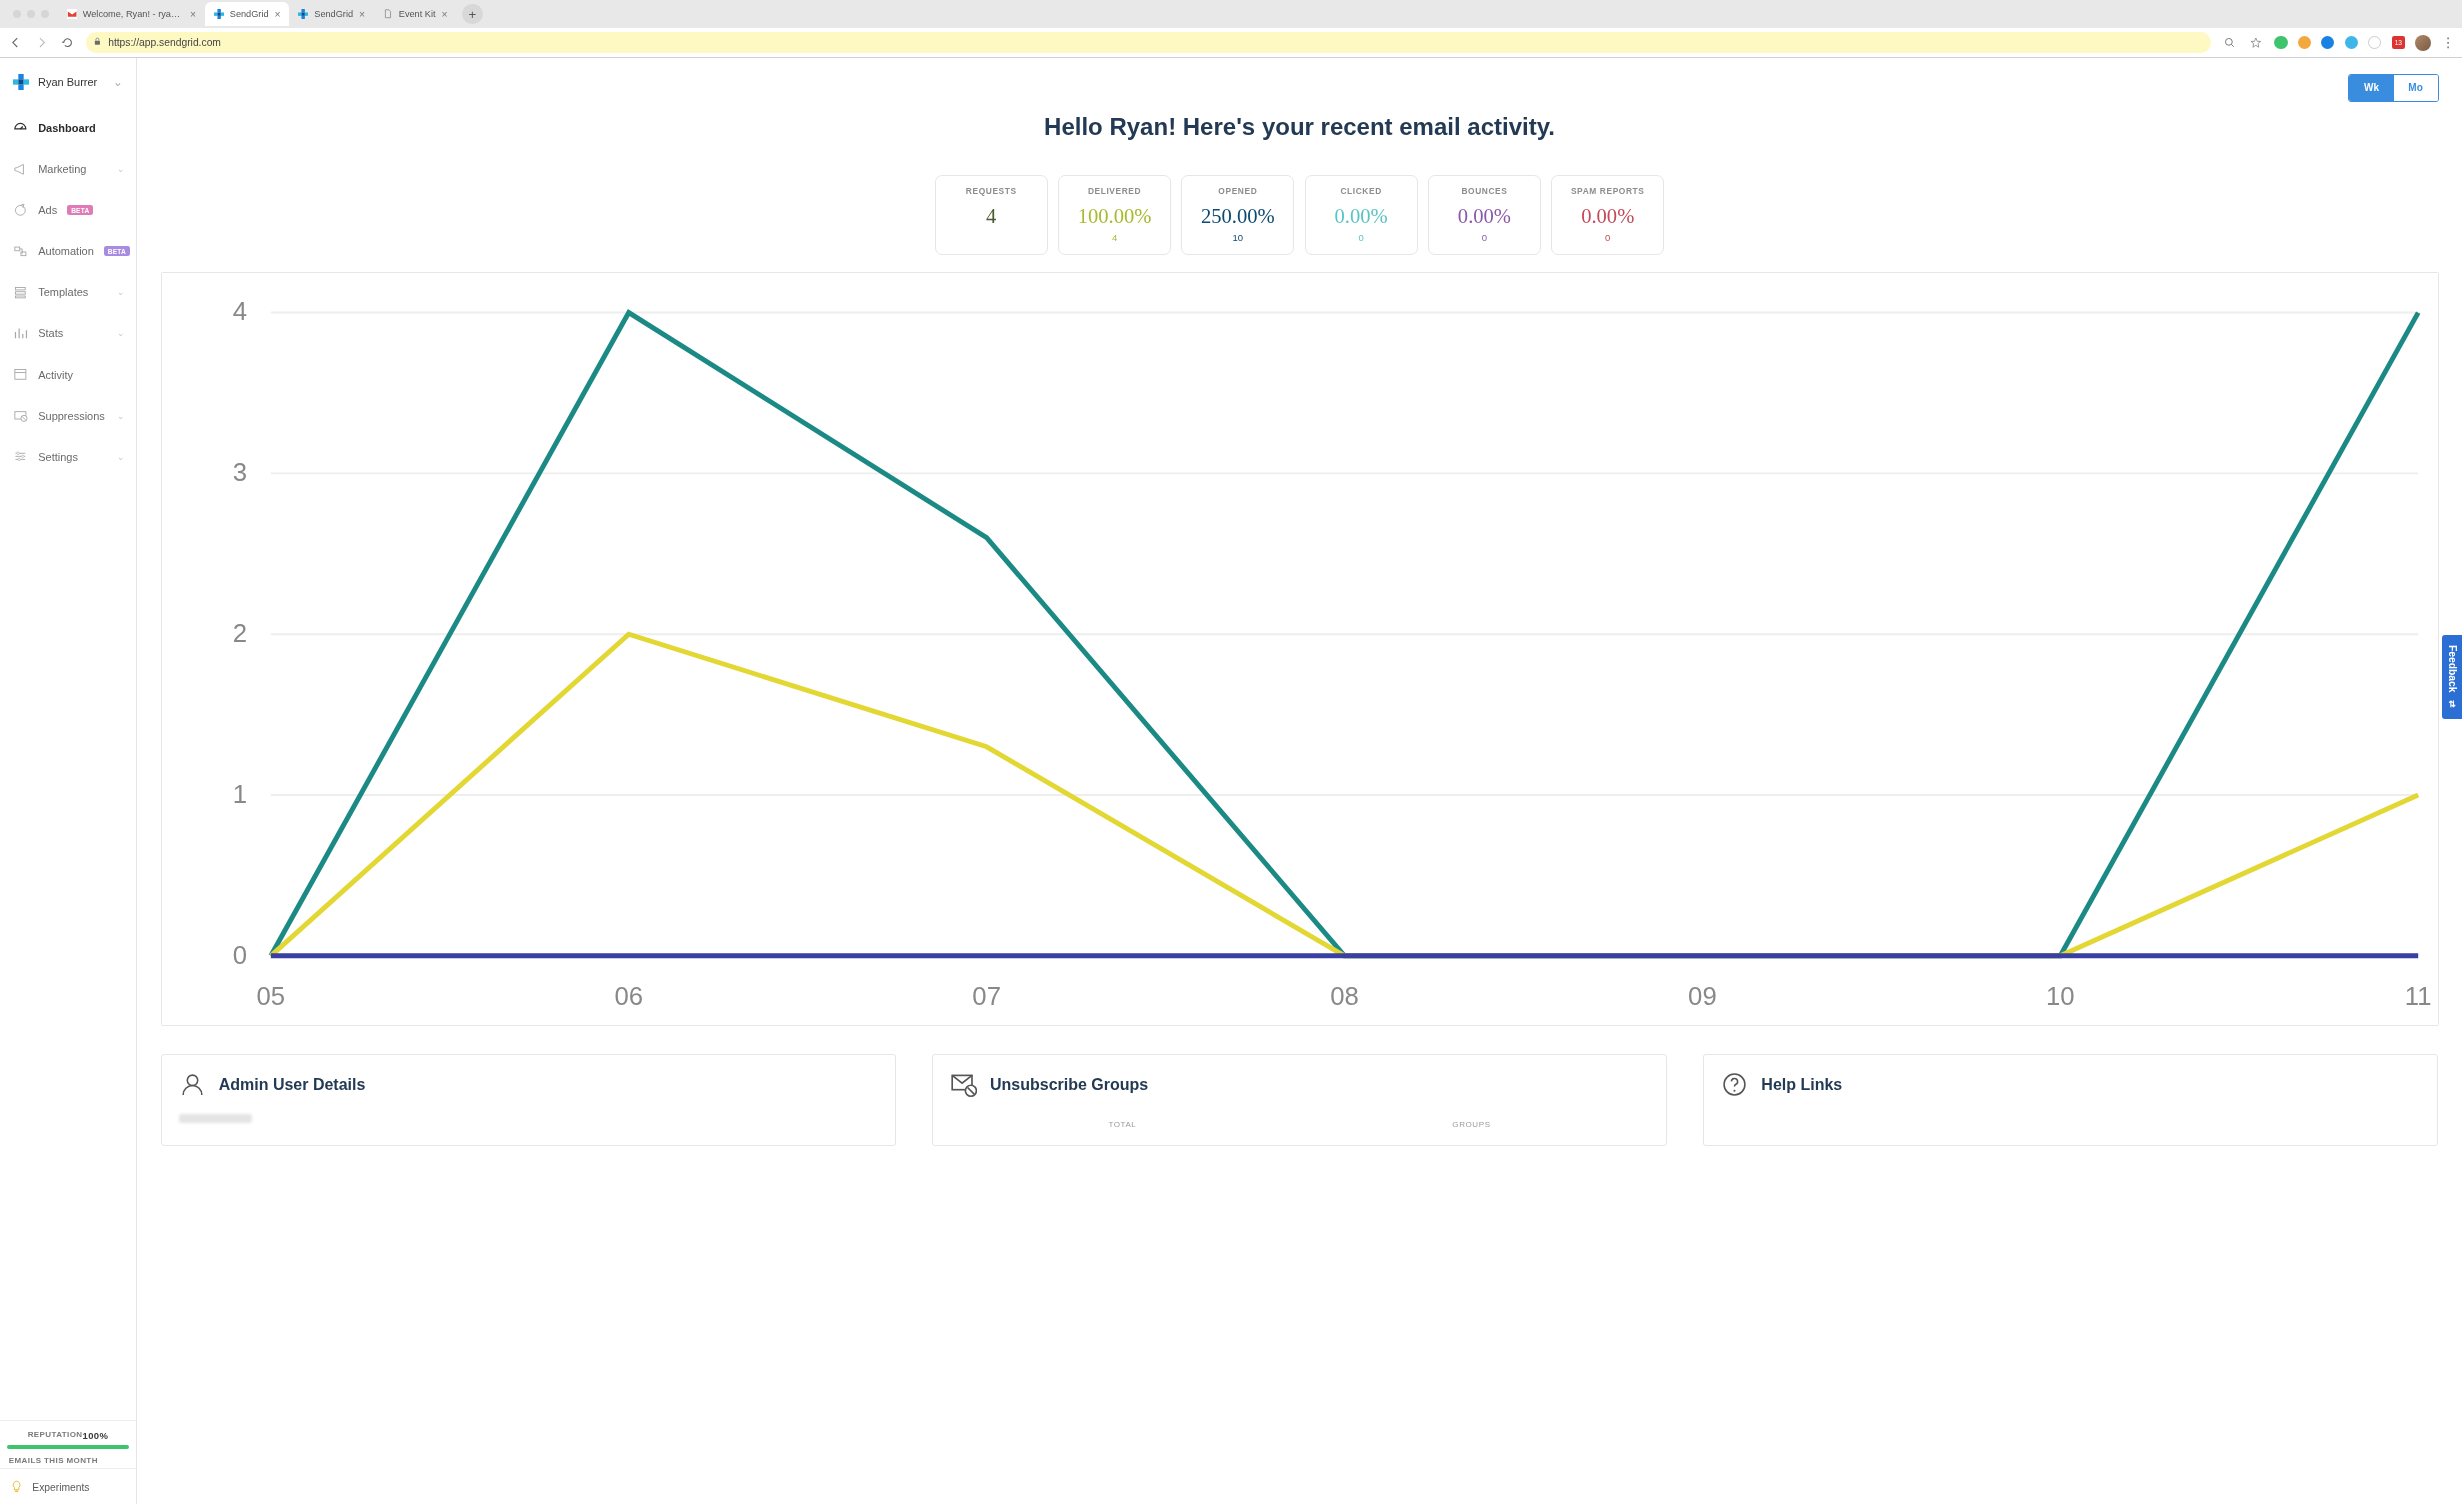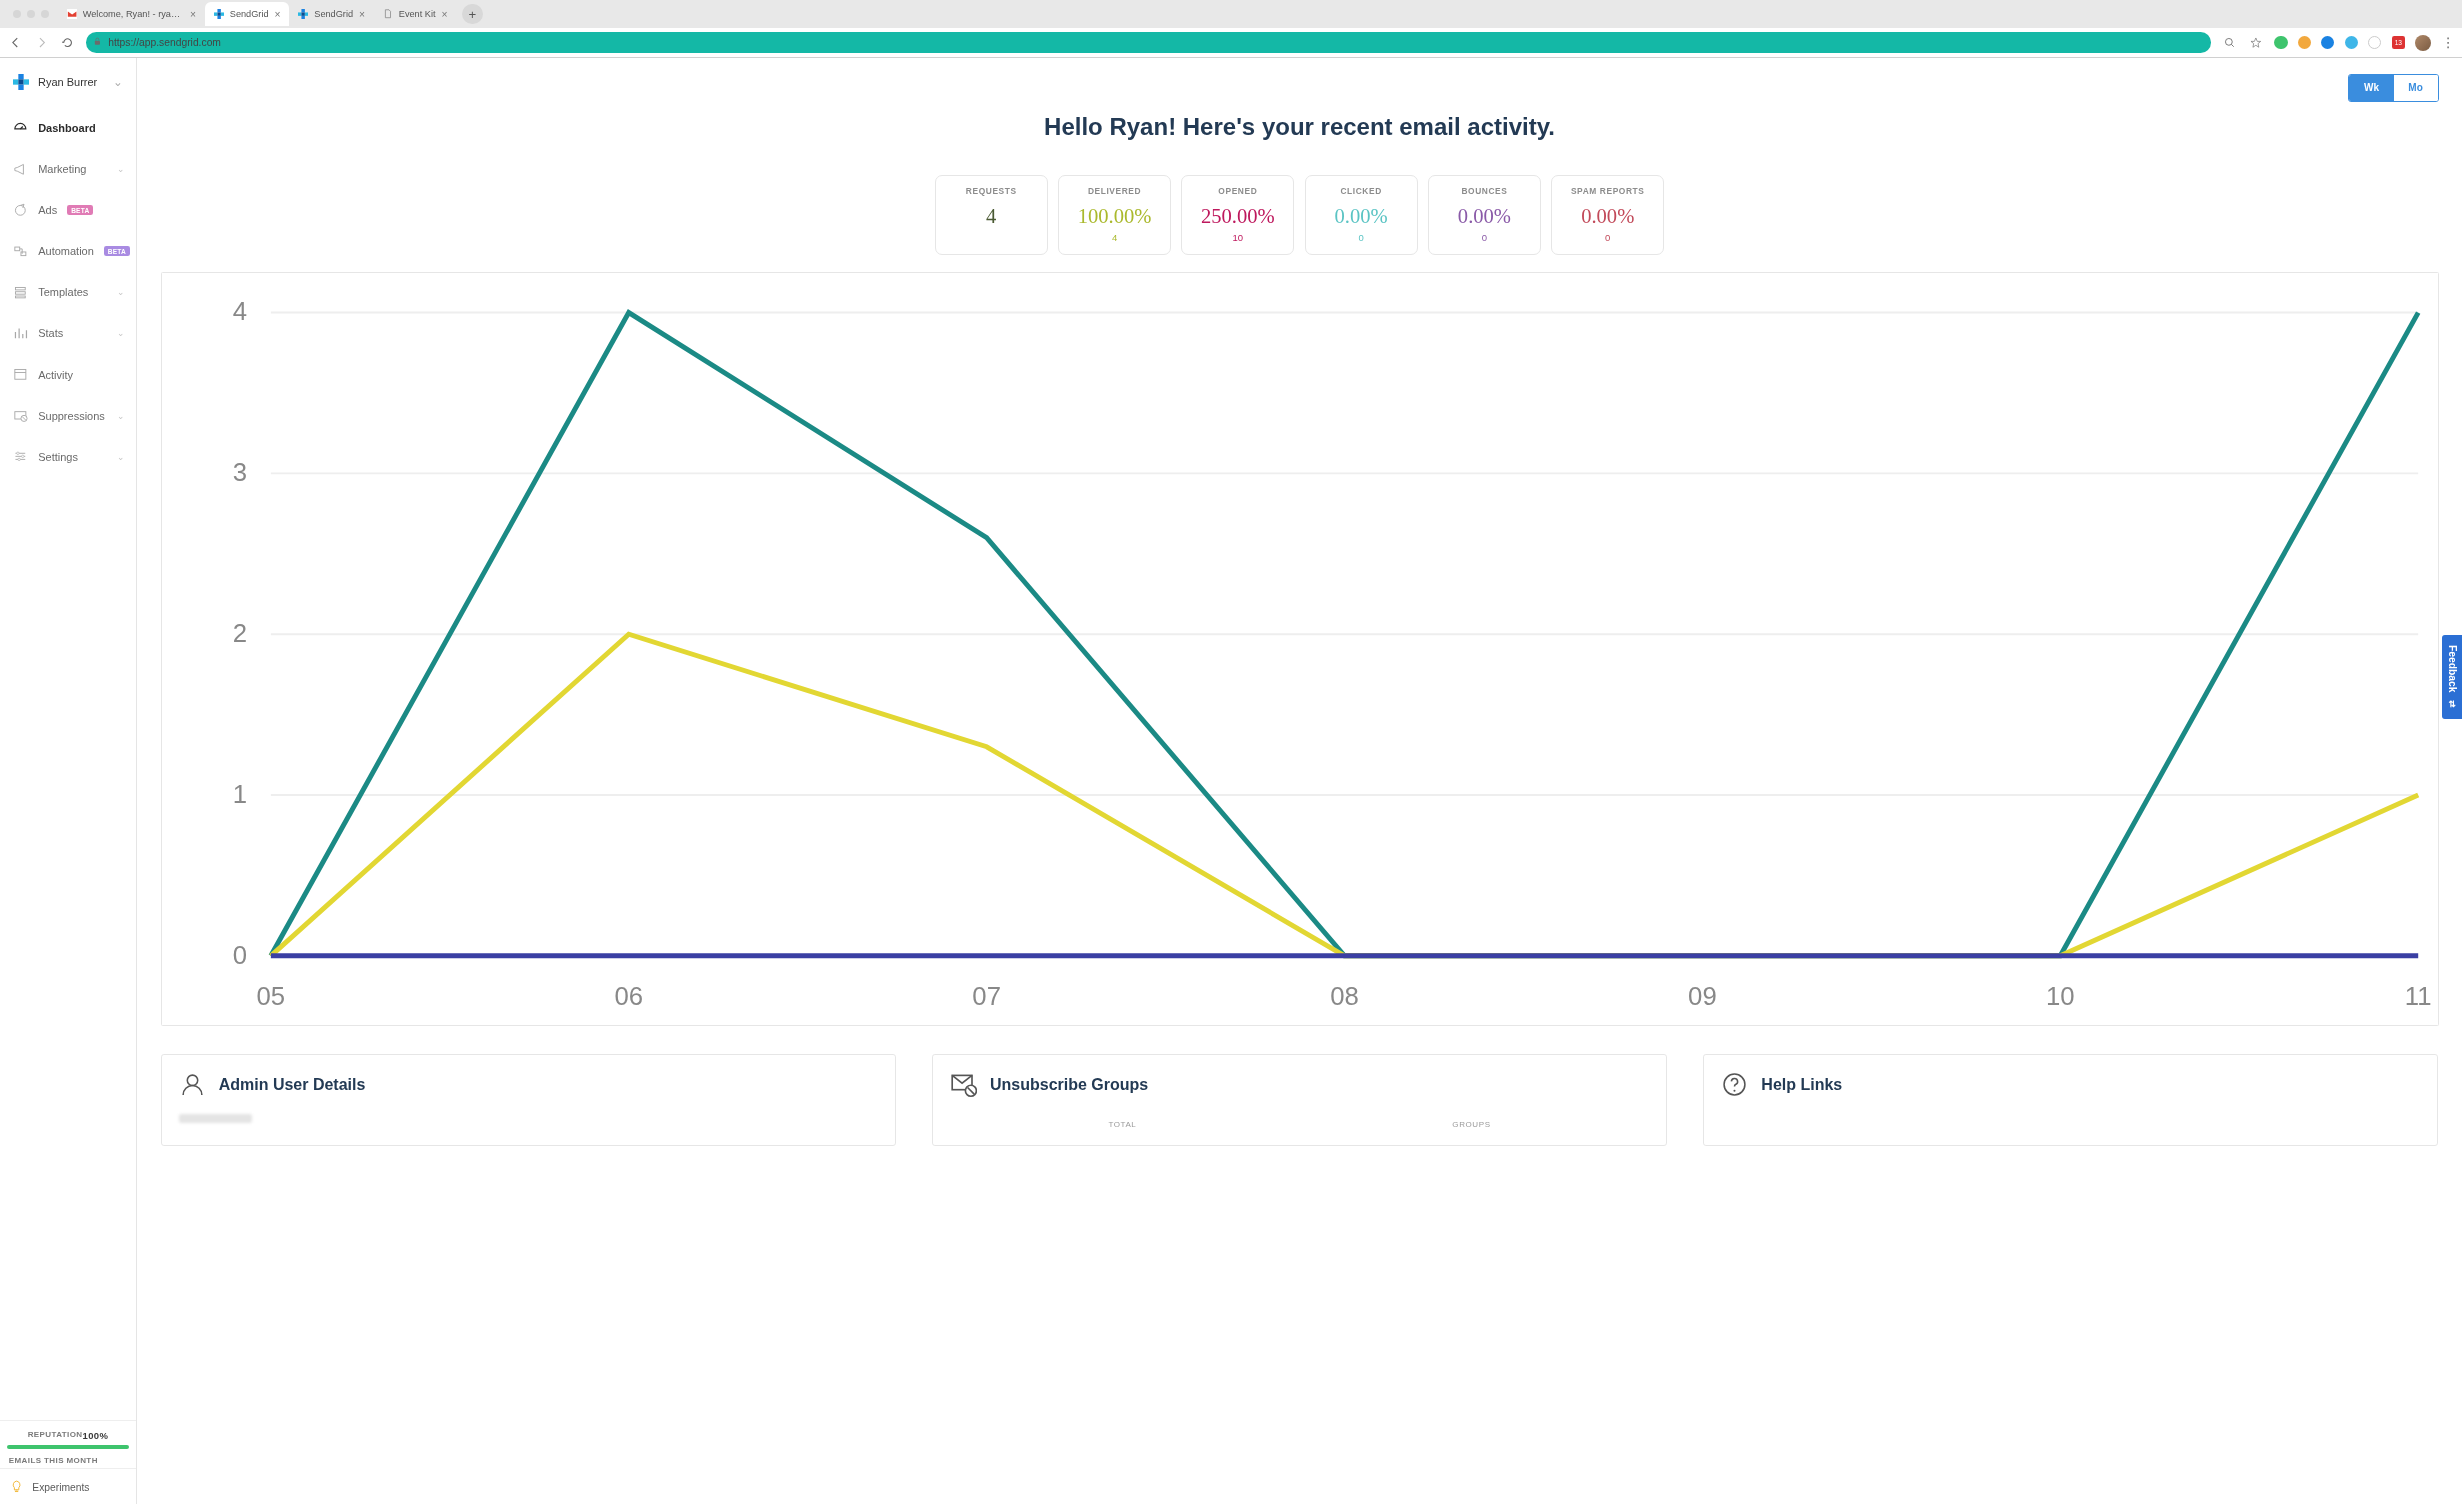--- a/index.html
+++ b/index.html
@@ -12,21 +12,21 @@
 .traffic-lights span { width: 8px; height: 8px; border-radius: 50%; background: #d6d6d6; }
 .tab { display: flex; align-items: center; gap: 5.9px; padding: 0 8.8px; height: 23.5px; font-size: 9.2px; color: #555; border-radius: 5.9px 5.9px 0 0; max-width: 147px; cursor: pointer; }
 .tab.active { background: #fff; }
 .tab .favicon { width: 10.3px; height: 10.3px; display: flex; align-items: center; justify-content: center; }
 .tab .tab-title { white-space: nowrap; overflow: hidden; text-overflow: ellipsis; flex: 1; }
 .tab .close-icon { color: #777; font-size: 10.3px; }
 .new-tab { width: 20.6px; height: 20.6px; border-radius: 50%; background: #d8d8d8; display: flex; align-items: center; justify-content: center; color: #555; font-size: 13.2px; margin-left: 5.9px; cursor: pointer; }
 
 .omnibar { display: flex; align-items: center; height: 29px; background: #fff; padding: 0 7.3px; gap: 10.3px; }
 .nav-btn { color: #777; display: flex; align-items: center; justify-content: center; width: 16px; height: 16px; cursor: pointer; }
-.url-bar { flex: 1; display: flex; align-items: center; gap: 5.9px; padding: 0 7.3px; height: 20.6px; border-radius: 10.3px; background: #14b8a6; font-size: 10.3px; color: #444; }
+.url-bar { flex: 1; display: flex; align-items: center; gap: 5.9px; padding: 0 7.3px; height: 20.6px; border-radius: 10.3px; background: #fef9c3; font-size: 10.3px; color: #444; }
 .url-bar .lock { color: #6b6b6b; }
 .ext-icons { display: flex; align-items: center; gap: 10.3px; }
 .ext-icons .ext { width: 13.2px; height: 13.2px; border-radius: 50%; display: flex; align-items: center; justify-content: center; cursor: pointer; }
 .avatar-chrome { width: 16px; height: 16px; border-radius: 50%; background: linear-gradient(135deg,#b08969,#7a5b42); }
 .kebab { color: #666; font-size: 13.2px; }
 
 
 .app { display: flex; height: calc(100% - 57px); background: #fff; }
 
 
@@ -63,21 +63,21 @@
 .range-toggle button.active { background: #3a8dde; color: #fff; }
 
 
 .stat-cards { display: flex; justify-content: center; gap: 10.3px; margin-bottom: 17.6px; }
 .stat-card { width: 113px; border: 0.7px solid #e6e6e6; border-radius: 7px; padding: 10.3px 5.9px; text-align: center; background: #fff; }
 .stat-card .label { font-size: 8.4px; font-weight: 700; letter-spacing: 0.6px; color: #8c8c8c; margin-bottom: 8.8px; }
 .stat-card .value { font-size: 20.6px; font-weight: 400; font-family: Georgia, serif; margin-bottom: 4.4px; }
 .stat-card .sub { font-size: 9.5px; }
 .stat-card.requests .value { color: #4a5a33; }
 .stat-card.delivered .value, .stat-card.delivered .sub { color: #aab92d; }
-.stat-card.opened .value, .stat-card.opened .sub { color: #be185d; }
+.stat-card.opened .value, .stat-card.opened .sub { color: #0c4a6e; }
 .stat-card.clicked .value, .stat-card.clicked .sub { color: #5bc4c4; }
 .stat-card.bounces .value, .stat-card.bounces .sub { color: #8a5aa8; }
 .stat-card.spam .value, .stat-card.spam .sub { color: #c24a5a; }
 
 
 .chart-box { border: 0.7px solid #e6e6e6; border-radius: 1.5px; background: #fff; margin-bottom: 28px; }
 .chart-box svg { display: block; width: 100%; }
 
 
 .bottom-cards { display: flex; gap: 36px; margin-top: 11px; }

